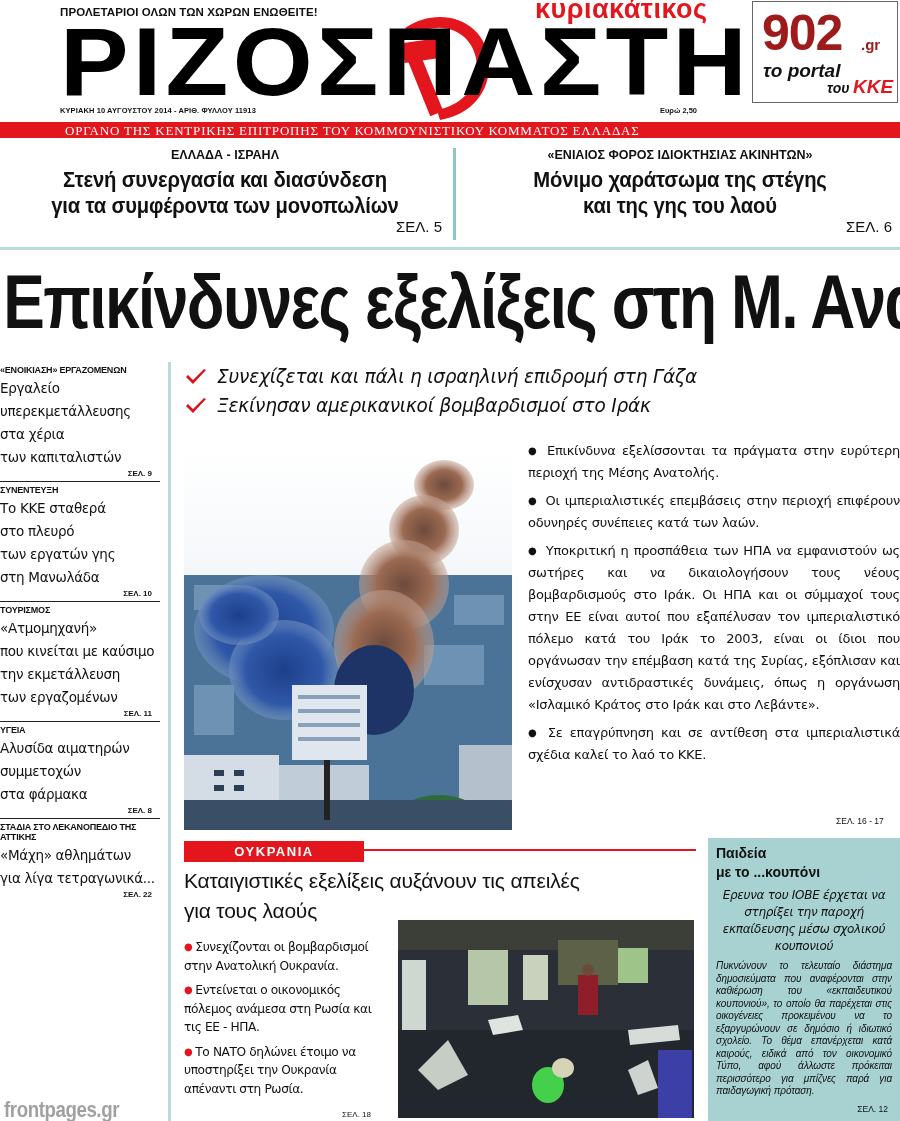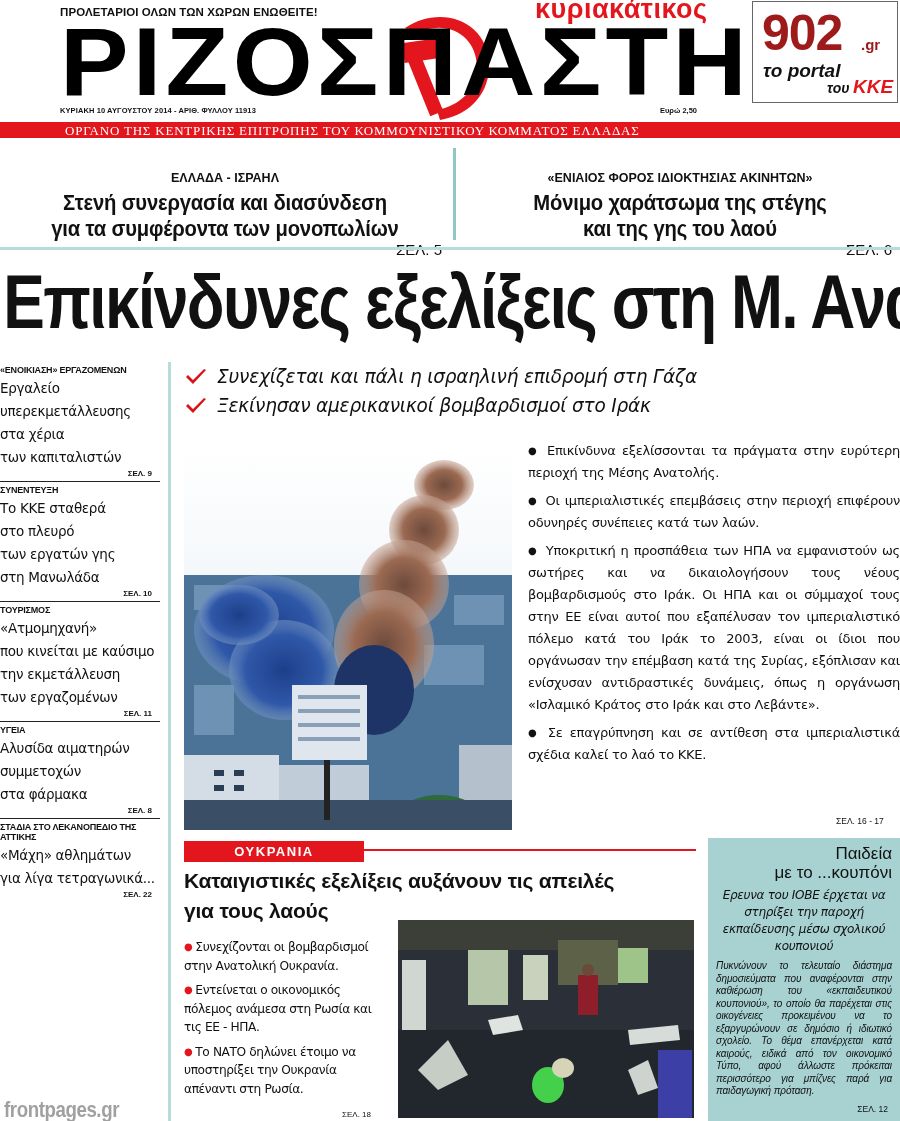--- a/index.html
+++ b/index.html
@@ -19,21 +19,21 @@
   .portal-902 { position: absolute; left: 9px; top: 2px; font-size: 50px; font-weight: bold; color: #9e1b1b; letter-spacing: -1px; }
   .portal-gr { position: absolute; left: 108px; top: 34px; font-size: 15px; font-weight: bold; color: #9e1b1b; }
   .portal-to { position: absolute; left: 10px; top: 58px; font-size: 19px; font-weight: bold; font-style: italic; color: #111; }
   .portal-tou { position: absolute; left: 74px; top: 78px; font-size: 14px; font-style: italic; font-weight: bold; color: #111; }
   .portal-kke { position: absolute; left: 100px; top: 74px; font-size: 19px; font-style: italic; font-weight: bold; color: #e3161d; }
 
   .red-bar { position: absolute; left: 0; top: 122px; width: 900px; height: 16px; background: #e3161d; font-family: Liberation Serif, serif; }
   .red-bar span { position: absolute; left: 65px; top: 1px; font-size: 13px; color: #fff; letter-spacing: 0.8px; white-space: nowrap; }
 
   
-  .top-story { position: absolute; top: 146px; height: 98px; text-align: center; margin-top: 23px; }
+  .top-story { position: absolute; top: 146px; height: 98px; text-align: center; }
   .ts-left { left: 0; width: 450px; }
   .ts-right { left: 460px; width: 440px; }
   .ts-kicker { font-size: 12.5px; font-weight: bold; margin-top: 2px; }
   .ts-title { font-size: 22px; line-height: 26px; margin-top: 5px; transform: scaleX(0.92); font-weight: bold; letter-spacing: -0.2px; }
   .ts-page { position: absolute; right: 8px; bottom: 9px; font-size: 15px; }
   .ts-divider { position: absolute; left: 453px; top: 148px; width: 3px; height: 92px; background: #8fc6c6; }
   .teal-rule { position: absolute; left: 0; top: 247px; width: 900px; height: 3px; background: #b8dcdc; }
 
   
   .main-headline { position: absolute; left: 0; top: 250px; width: 900px; height: 105px; font-weight: bold; font-size: 76px; line-height: 104px; white-space: nowrap; letter-spacing: -2px; transform: scaleX(0.82); transform-origin: left top; padding-left: 4px; }
@@ -58,30 +58,30 @@
 
   
   .body-bullets { position: absolute; left: 528px; top: 440px; width: 372px; }
   .body-bullet { font-family: "DejaVu Sans", sans-serif; font-size: 13px; line-height: 22px; margin-bottom: 6px; letter-spacing: -0.25px; text-align: justify; }
   .body-bullet::before { content: "\25CF"; font-size: 10px; margin-right: 8px; vertical-align: 1px; }
   .body-page { position: absolute; left: 836px; top: 816px; font-size: 8.5px; }
 
   
   .ukr-tag { position: absolute; left: 184px; top: 841px; width: 180px; height: 21px; background: #e3161d; color: #fff; font-size: 13px; font-weight: bold; letter-spacing: 1.5px; text-align: center; line-height: 21px; }
   .ukr-rule { position: absolute; left: 364px; top: 849px; width: 332px; height: 2px; background: #e3161d; }
-  .ukr-title { position: absolute; left: 184px; top: 866px; width: 520px; font-size: 21px; font-weight: bold; line-height: 30px; letter-spacing: -0.2px; }
+  .ukr-title { position: absolute; left: 184px; top: 866px; width: 520px; font-size: 21px; font-weight: normal; line-height: 30px; letter-spacing: -0.2px; }
   .ukr-bullets { position: absolute; left: 184px; top: 938px; width: 206px; }
   .ukr-bullet { font-family: "DejaVu Sans", sans-serif; font-size: 12.2px; line-height: 18.5px; margin-bottom: 6px; letter-spacing: -0.4px; }
   .ukr-dot { color: #e3161d; font-size: 10px; margin-right: 3px; vertical-align: 1px; }
   .ukr-page { position: absolute; left: 342px; top: 1110px; font-size: 8px; }
   .photo-ukr { position: absolute; left: 398px; top: 920px; width: 296px; height: 198px; overflow: hidden; }
 
   
   .edu-box { position: absolute; left: 708px; top: 838px; width: 192px; height: 283px; background: #a8d2d2; padding: 6px 8px; }
-  .edu-title { text-align: right; font-size: 17px; font-weight: normal; line-height: 19px; }
+  .edu-title { text-align: left; font-size: 14px; font-weight: bold; line-height: 19px; }
   .edu-sub { text-align: center; font-family: "DejaVu Sans", sans-serif; font-style: italic; font-size: 12px; line-height: 17px; margin-top: 5px; letter-spacing: -0.3px; }
   .edu-body { font-style: italic; font-size: 10px; line-height: 12.5px; margin-top: 5px; text-align: justify; letter-spacing: -0.1px; }
   .edu-page { text-align: right; font-size: 8.5px; margin-top: 6px; padding-right: 4px; }
 
   
   .watermark { position: absolute; left: 4px; top: 1097px; font-size: 22px; font-weight: bold; color: rgba(120,120,120,0.7); letter-spacing: -0.5px; transform: scaleX(0.85); transform-origin: left top; }
 </style>
 </head>
 <body>
 

